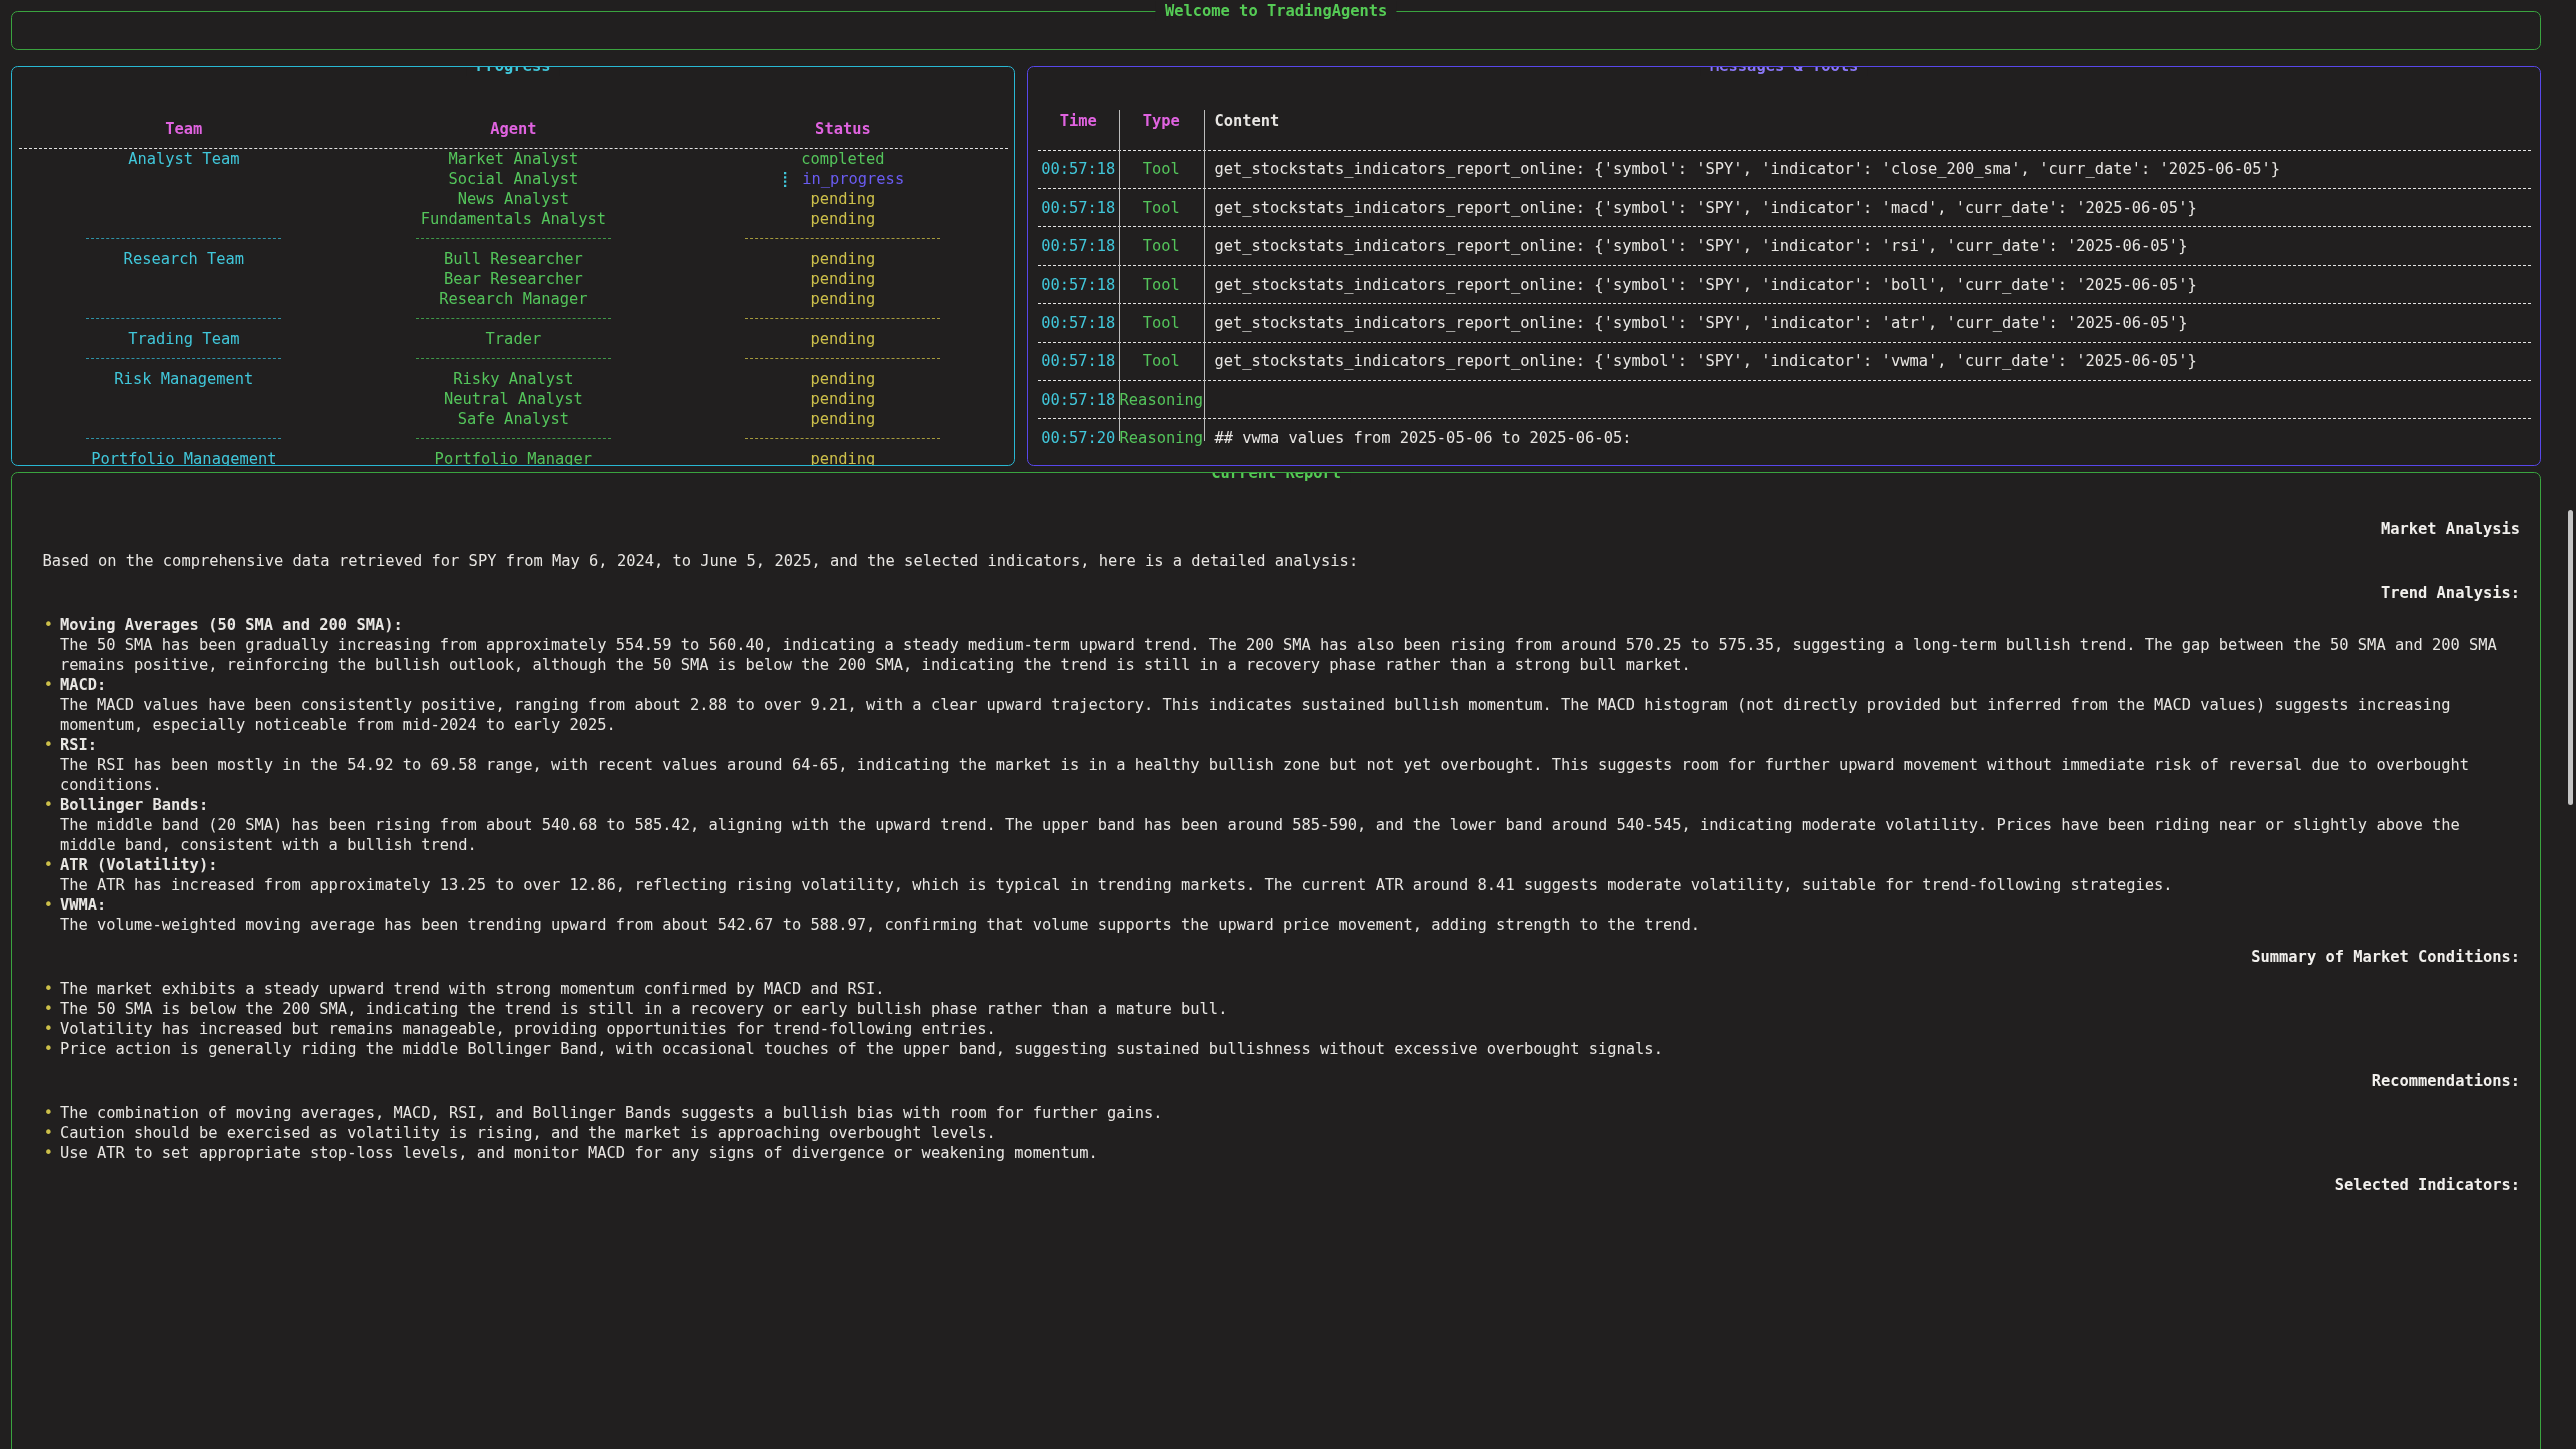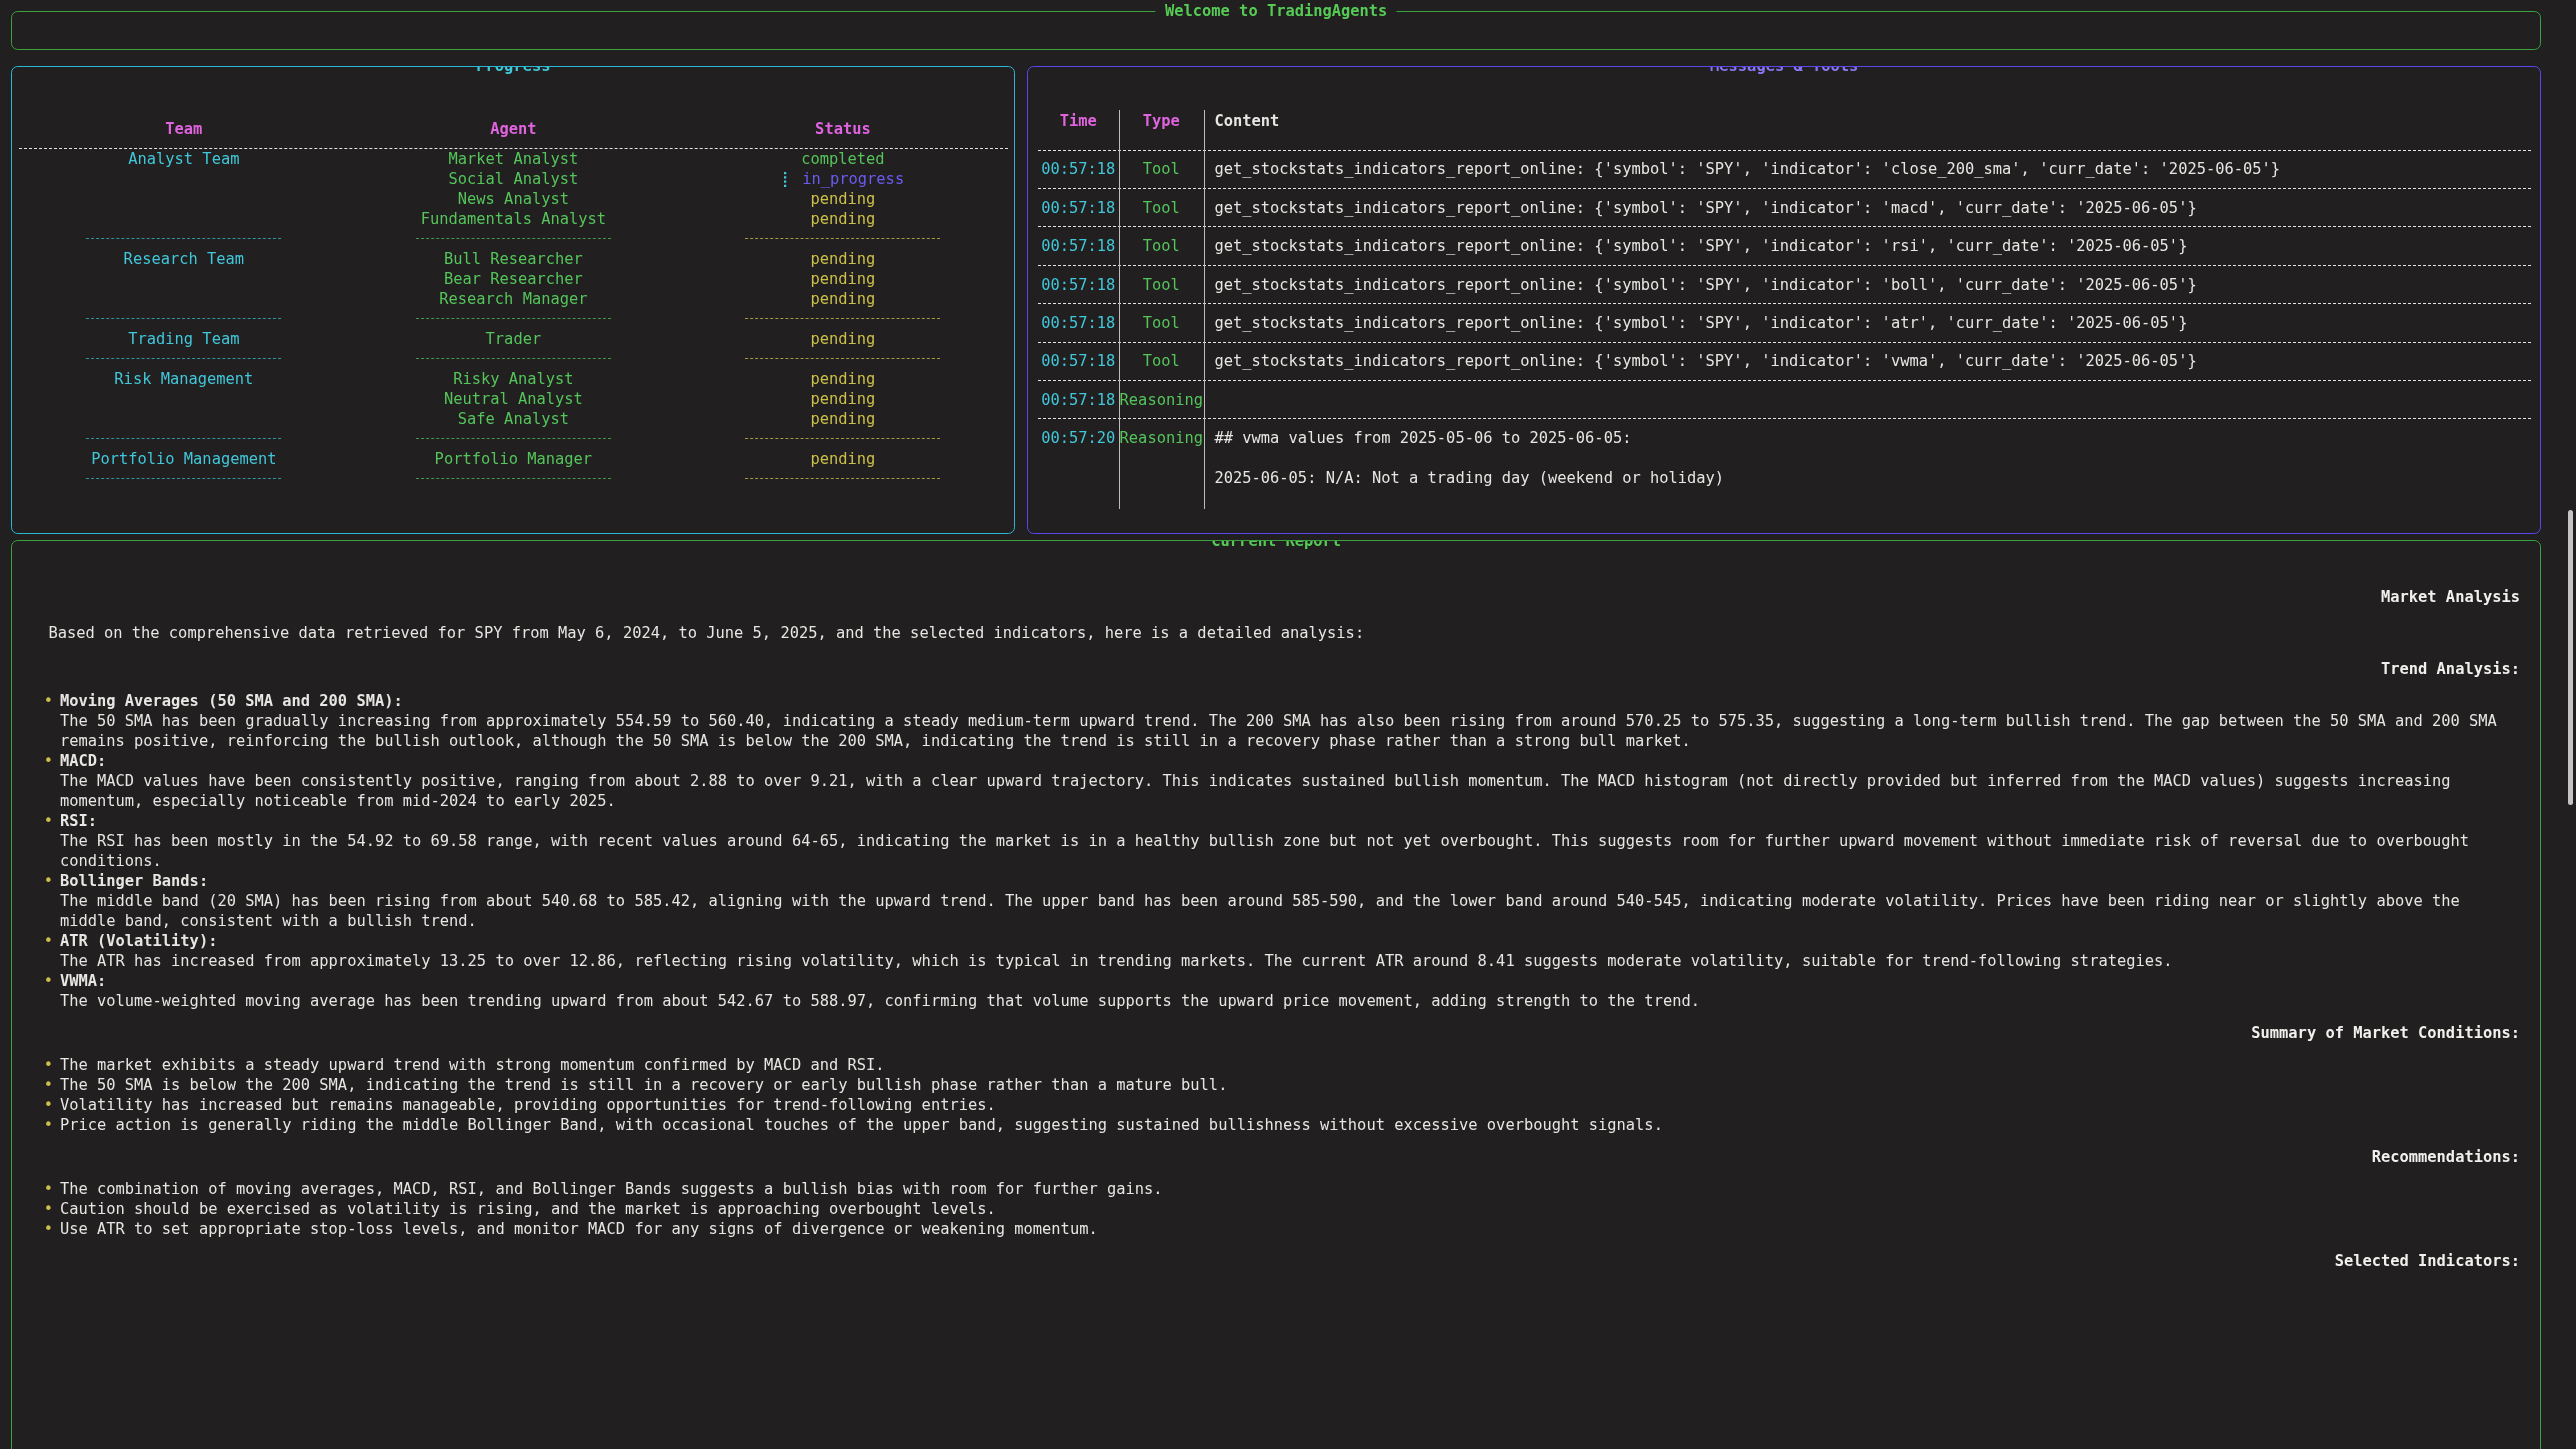--- a/index.html
+++ b/index.html
@@ -18,21 +18,21 @@
     font-family:"DejaVu Sans Mono",monospace;font-size:15.4px;line-height:20px;
     color:var(--white);overflow:hidden;position:relative;}
   .page{display:flex;flex-direction:column;height:100%;padding:10.7px 35px 0 11.4px;}
   .panel{position:relative;border:1.3px solid;border-radius:6.7px;}
   .panel-title{position:absolute;top:-10.7px;left:50%;transform:translateX(-50%);
     background:var(--bg);padding:0 9.4px;font-weight:bold;white-space:nowrap;}
   .welcome{height:39px;flex:none;border-color:var(--green-border);}
   .t-green{color:var(--green-title);}
   .t-cyan{color:var(--cyan);}
   .t-violet{color:var(--violet-title);}
-  .row2{display:flex;gap:12px;height:468px;margin-top:16px;flex:none;}
+  .row2{display:flex;gap:12px;height:400px;margin-top:16px;flex:none;}
   .progress{width:1004px;flex:none;border-color:var(--cyan-border);overflow:hidden;}
   .messages{flex:1;border-color:var(--violet-border);overflow:hidden;}
   .report{height:1004px;margin-top:6.7px;flex:none;border-color:var(--green-border);overflow:hidden;}
   .stats{height:43px;margin-top:19.5px;flex:none;border:1.3px dashed var(--gray);border-radius:6.7px;
     display:flex;align-items:center;justify-content:flex-end;}
 
   
   .prog-table{padding:52px 6.7px 0;}
   .prog-header,.prog-row,.prog-sep{display:grid;grid-template-columns:repeat(3,1fr);text-align:center;}
   .prog-header{color:var(--magenta);font-weight:bold;}
@@ -60,21 +60,21 @@
   .c-type{color:var(--green);}
   .c-content{text-align:left;padding-left:10.7px;color:var(--white);}
   .msg-table .head-sep{margin-top:19px;}
   .row-sep{border-top:1.3px dashed var(--sep);}
   .vline{position:absolute;top:43px;bottom:24px;width:0.7px;background:var(--vline);}
   .v1{left:91px;} .v2{left:176px;}
 
   
   .report-body{padding:34px 20px 0;}
   .r-heading{text-align:right;font-weight:bold;margin:12px 0;color:#f2f0ed;}
-  .r-para{margin:16px;}
+  .r-para{margin:10px;}
   .r-bullet{display:grid;grid-template-columns:27.5px 1fr;}
   .dot{color:var(--yellow);padding-left:11.4px;}
   .blabel{display:block;font-weight:bold;}
   .r-bullet .btext{min-height:20px;}
   .stats-text{color:#dddbd8;}
   .scrollbar-thumb{position:absolute;right:2.7px;top:510px;width:5.4px;height:295px;
     background:#c4c4c4;border-radius:2.7px;}
 </style>
 </head>
 <body>

